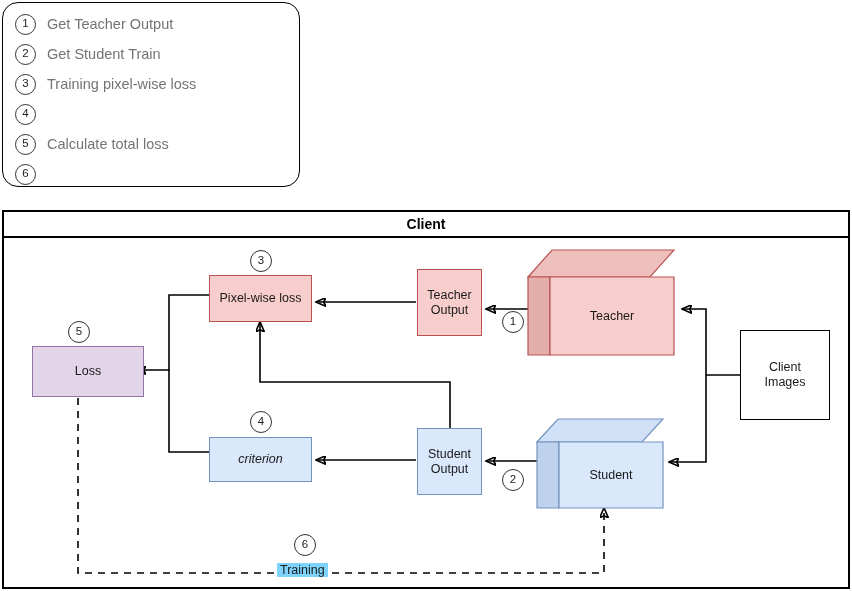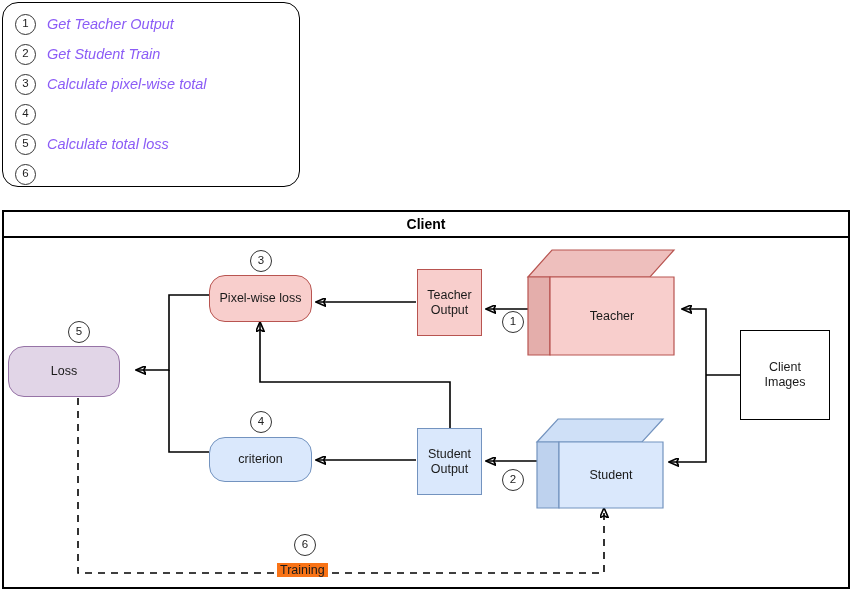--- a/index.html
+++ b/index.html
@@ -48,23 +48,22 @@
     color: #222222;
     display: flex;
     align-items: center;
     justify-content: center;
     line-height: 1;
     background: #ffffff;
   }
   .legend-text {
     margin-left: 11px;
     font-size: 14.5px;
-    color: #8b5cf6;
+    color: #737373;
     white-space: nowrap;
-    font-style: italic;
   }
 
   
   #client-box {
     position: absolute;
     left: 2px;
     top: 210px;
     width: 848px;
     height: 379px;
     border: 2px solid #000000;
@@ -95,21 +94,21 @@
     box-sizing: border-box;
     display: flex;
     align-items: center;
     justify-content: center;
     text-align: center;
     font-size: 12.5px;
     color: #1a1a1a;
     line-height: 1.18;
     z-index: 6;
   }
-  .rounded { border-radius: 16px; text-align: center; }
+  .rounded { border-radius: 0; text-align: center; }
 
   .pink { background: #f8cecc; border: 1.2px solid #b85450; }
   .blue { background: #dae8fc; border: 1.2px solid #7393bf; }
   .purple { background: #e1d5e7; border: 1.2px solid #9673a6; }
   .white { background: #ffffff; border: 1.4px solid #000000; }
 
   
   .cube {
     position: absolute;
     z-index: 6;
@@ -152,21 +151,21 @@
     z-index: 3;
     pointer-events: none;
   }
   #edges path, #edges line { fill: none; stroke: #000000; stroke-width: 1.6; }
   .dashed { stroke-dasharray: 7 6; stroke-width: 2.1; }
 
   #training-label {
     position: absolute;
     font-size: 12.5px;
     color: #1a1a1a;
-    background: #f97316;
+    background: #7dd3fc;
     padding: 0 3px;
     z-index: 8;
     text-align: center;
   }
 </style>
 </head>
 <body>
 
 <div id="canvas">
 
@@ -174,21 +173,21 @@
     <div class="legend-row" style="top:10px;">
       <span class="legend-num">1</span>
       <span class="legend-text">Get Teacher Output</span>
     </div>
     <div class="legend-row" style="top:40px;">
       <span class="legend-num">2</span>
       <span class="legend-text">Get Student Train</span>
     </div>
     <div class="legend-row" style="top:70px;">
       <span class="legend-num">3</span>
-      <span class="legend-text">Calculate pixel-wise total</span>
+      <span class="legend-text">Training pixel-wise loss</span>
     </div>
     <div class="legend-row" style="top:100px;">
       <span class="legend-num">4</span>
     </div>
     <div class="legend-row" style="top:130px;">
       <span class="legend-num">5</span>
       <span class="legend-text">Calculate total loss</span>
     </div>
     <div class="legend-row" style="top:160px;">
       <span class="legend-num">6</span>
@@ -228,25 +227,25 @@
 
     <path d="M706,375 L706,462 L669,462" marker-end="url(#arrow)"></path>
 
     <path class="dashed" d="M78,398 L78,573 L604,573 L604,508" marker-end="url(#arrow)"></path>
   </svg>
 
   <div class="node pink rounded" style="left:209px; top:275px; width:103px; height:47px;">
     <span>Pixel-wise loss</span>
   </div>
 
-  <div class="node purple rounded" style="left:8px; top:346px; width:112px; height:51px;">
+  <div class="node purple rounded" style="left:32px; top:346px; width:112px; height:51px;">
     <span>Loss</span>
   </div>
 
-  <div class="node blue rounded" style="left:209px; top:437px; width:103px; height:45px;">
+  <div class="node blue rounded" style="left:209px; top:437px; width:103px; height:45px;font-style:italic;">
     <span>criterion</span>
   </div>
 
   <div class="node pink" style="left:417px; top:269px; width:65px; height:67px; flex-direction:column;">
     <span>Teacher</span>
     <span>Output</span>
   </div>
 
   <div class="node blue" style="left:417px; top:428px; width:65px; height:67px; flex-direction:column;">
     <span>Student</span>

